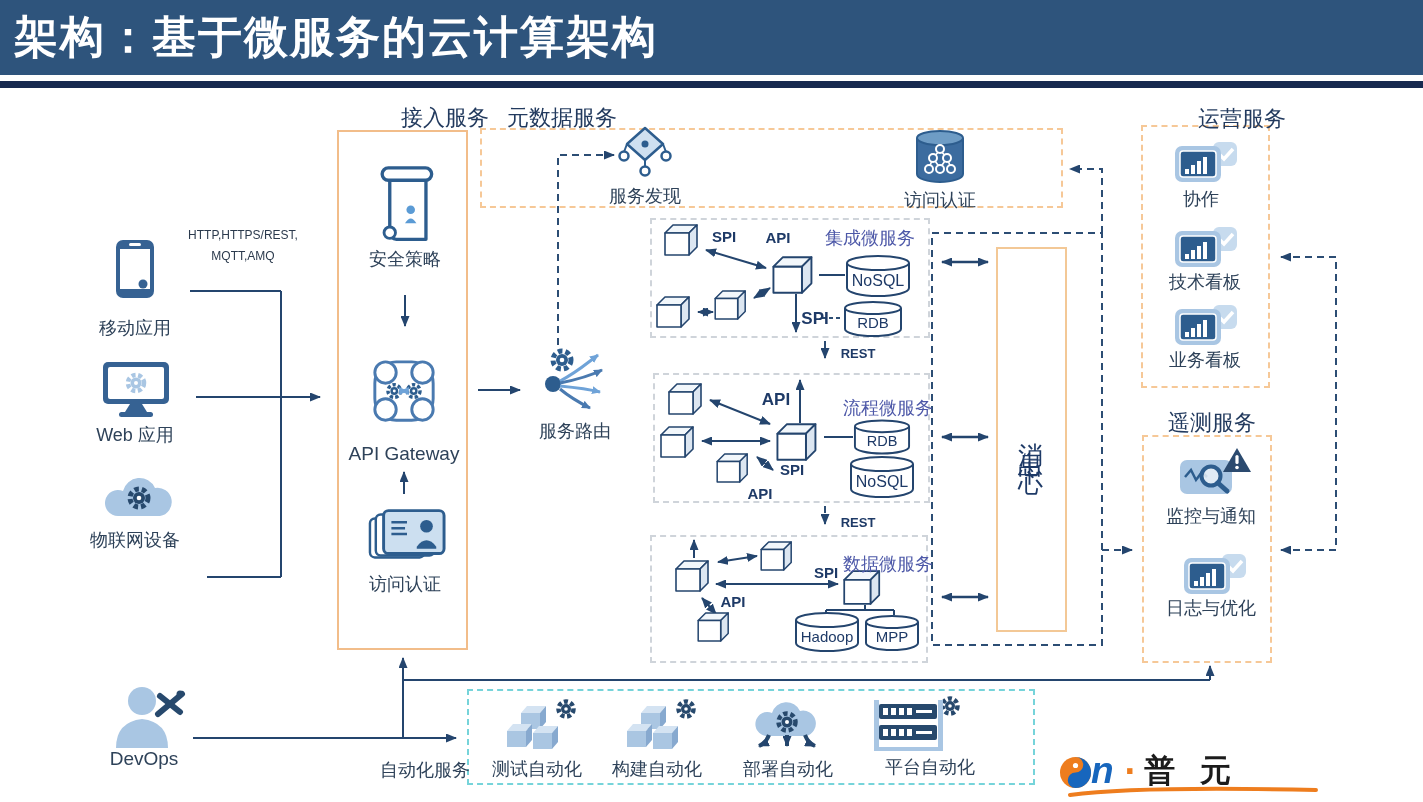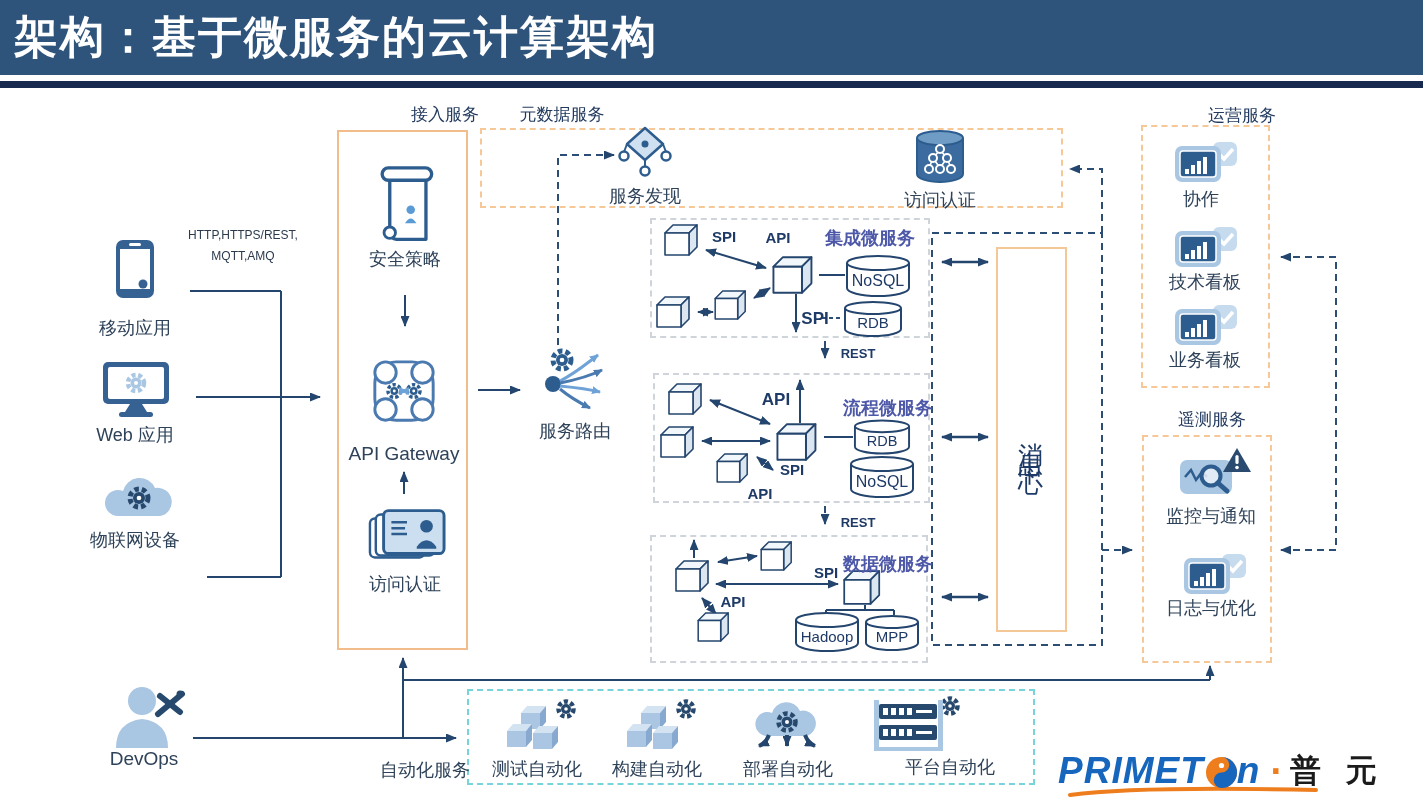--- a/index.html
+++ b/index.html
@@ -7,23 +7,23 @@
        font-family:"Liberation Sans","DejaVu Sans",sans-serif;}
   .abs{position:absolute;box-sizing:border-box;}
   
   .titlebar{left:0;top:0;width:1423px;height:75px;background:#2e547c;}
   .titletext{left:14px;top:8px;font-size:44px;font-weight:700;color:#ffffff;letter-spacing:2px;white-space:nowrap;}
   .underbar{left:0;top:81px;width:1423px;height:7px;background:#17294f;}
   
   .lbl{position:absolute;transform:translateX(-50%);white-space:nowrap;
        font-size:18px;color:#2e4259;z-index:12;}
   .lbl.small{font-size:12px;color:#2b3a4d;}
-  .lbl.boxtitle{font-size:17px;color:#223a5e;text-align:center;}
+  .lbl.boxtitle{font-size:22px;color:#223a5e;text-align:center;}
   .lbl.big{font-size:19px;}
-  .lbl.cname{font-size:18px;color:#4d58a8;font-weight:700;}
+  .lbl.cname{font-size:18px;color:#4d58a8;font-weight:400;}
   .lbl.tag{font-size:15px;font-weight:600;color:#1e3a67;}
   .lbl.tagbig{font-size:17px;font-weight:600;color:#1e3a67;}
   .lbl.rest{font-size:13px;font-weight:600;color:#1e3a67;}
   
   .obox{border:2px solid #f2bd8a;background:transparent;z-index:2;}
   .obox-d{border:2px dashed #f6c897;background:transparent;z-index:2;}
   .gbox{border:2px dashed #cfd4da;background:transparent;z-index:2;}
   .cybox{border:2px dashed #76d4da;background:transparent;z-index:2;}
   .msgbox{border:2px solid #f3c896;background:#fff;z-index:4;display:flex;align-items:center;justify-content:center;}
   .msgtext{writing-mode:vertical-rl;text-orientation:upright;font-size:25px;letter-spacing:9px;color:#1e3a67;}
@@ -516,24 +516,23 @@
   <rect x="27" y="12" width="5" height="7" fill="#ffffff"></rect>
     <rect x="35" y="12" width="5" height="7" fill="#ffffff"></rect>
   <rect x="44" y="14" width="16" height="3" fill="#ffffff"></rect>
   <rect x="7" y="29" width="58" height="15" rx="2" fill="#27496d"></rect>
   <rect x="11" y="33" width="5" height="7" fill="#ffffff"></rect>
     <rect x="19" y="33" width="5" height="7" fill="#ffffff"></rect>
   <rect x="27" y="33" width="5" height="7" fill="#ffffff"></rect>
     <rect x="35" y="33" width="5" height="7" fill="#ffffff"></rect>
   <rect x="44" y="35" width="16" height="3" fill="#ffffff"></rect>
 </svg>
-<div class="lbl" style="left:950px;top:755px">平台自动化</div>
+<div class="lbl" style="left:930px;top:755px">平台自动化</div>
 
 <div class="abs logo">
-  <span class="brand">PRIMET</span>
   <svg width="33" height="33" style="margin:2px -1px 0 1px" viewBox="0 0 33 33">
     <circle cx="16.5" cy="16.5" r="15.5" fill="#ee7d1e"></circle>
     <path d="M16.5,1 A15.5,15.5 0 0 1 16.5,32 A7.75,7.75 0 0 1 16.5,16.5 A7.75,7.75 0 0 0 16.5,1 Z" fill="#1766bd"></path>
     <circle cx="16.5" cy="9.5" r="2.6" fill="#ffffff"></circle>
   </svg>
   <span class="brand">n</span>
   <span class="dot">·</span>
   <span class="cn">普 元</span>
 </div>
 <svg class="abs" style="left:1068px;top:786px;width:250px;height:12px;z-index:11" viewBox="0 0 250 12">

